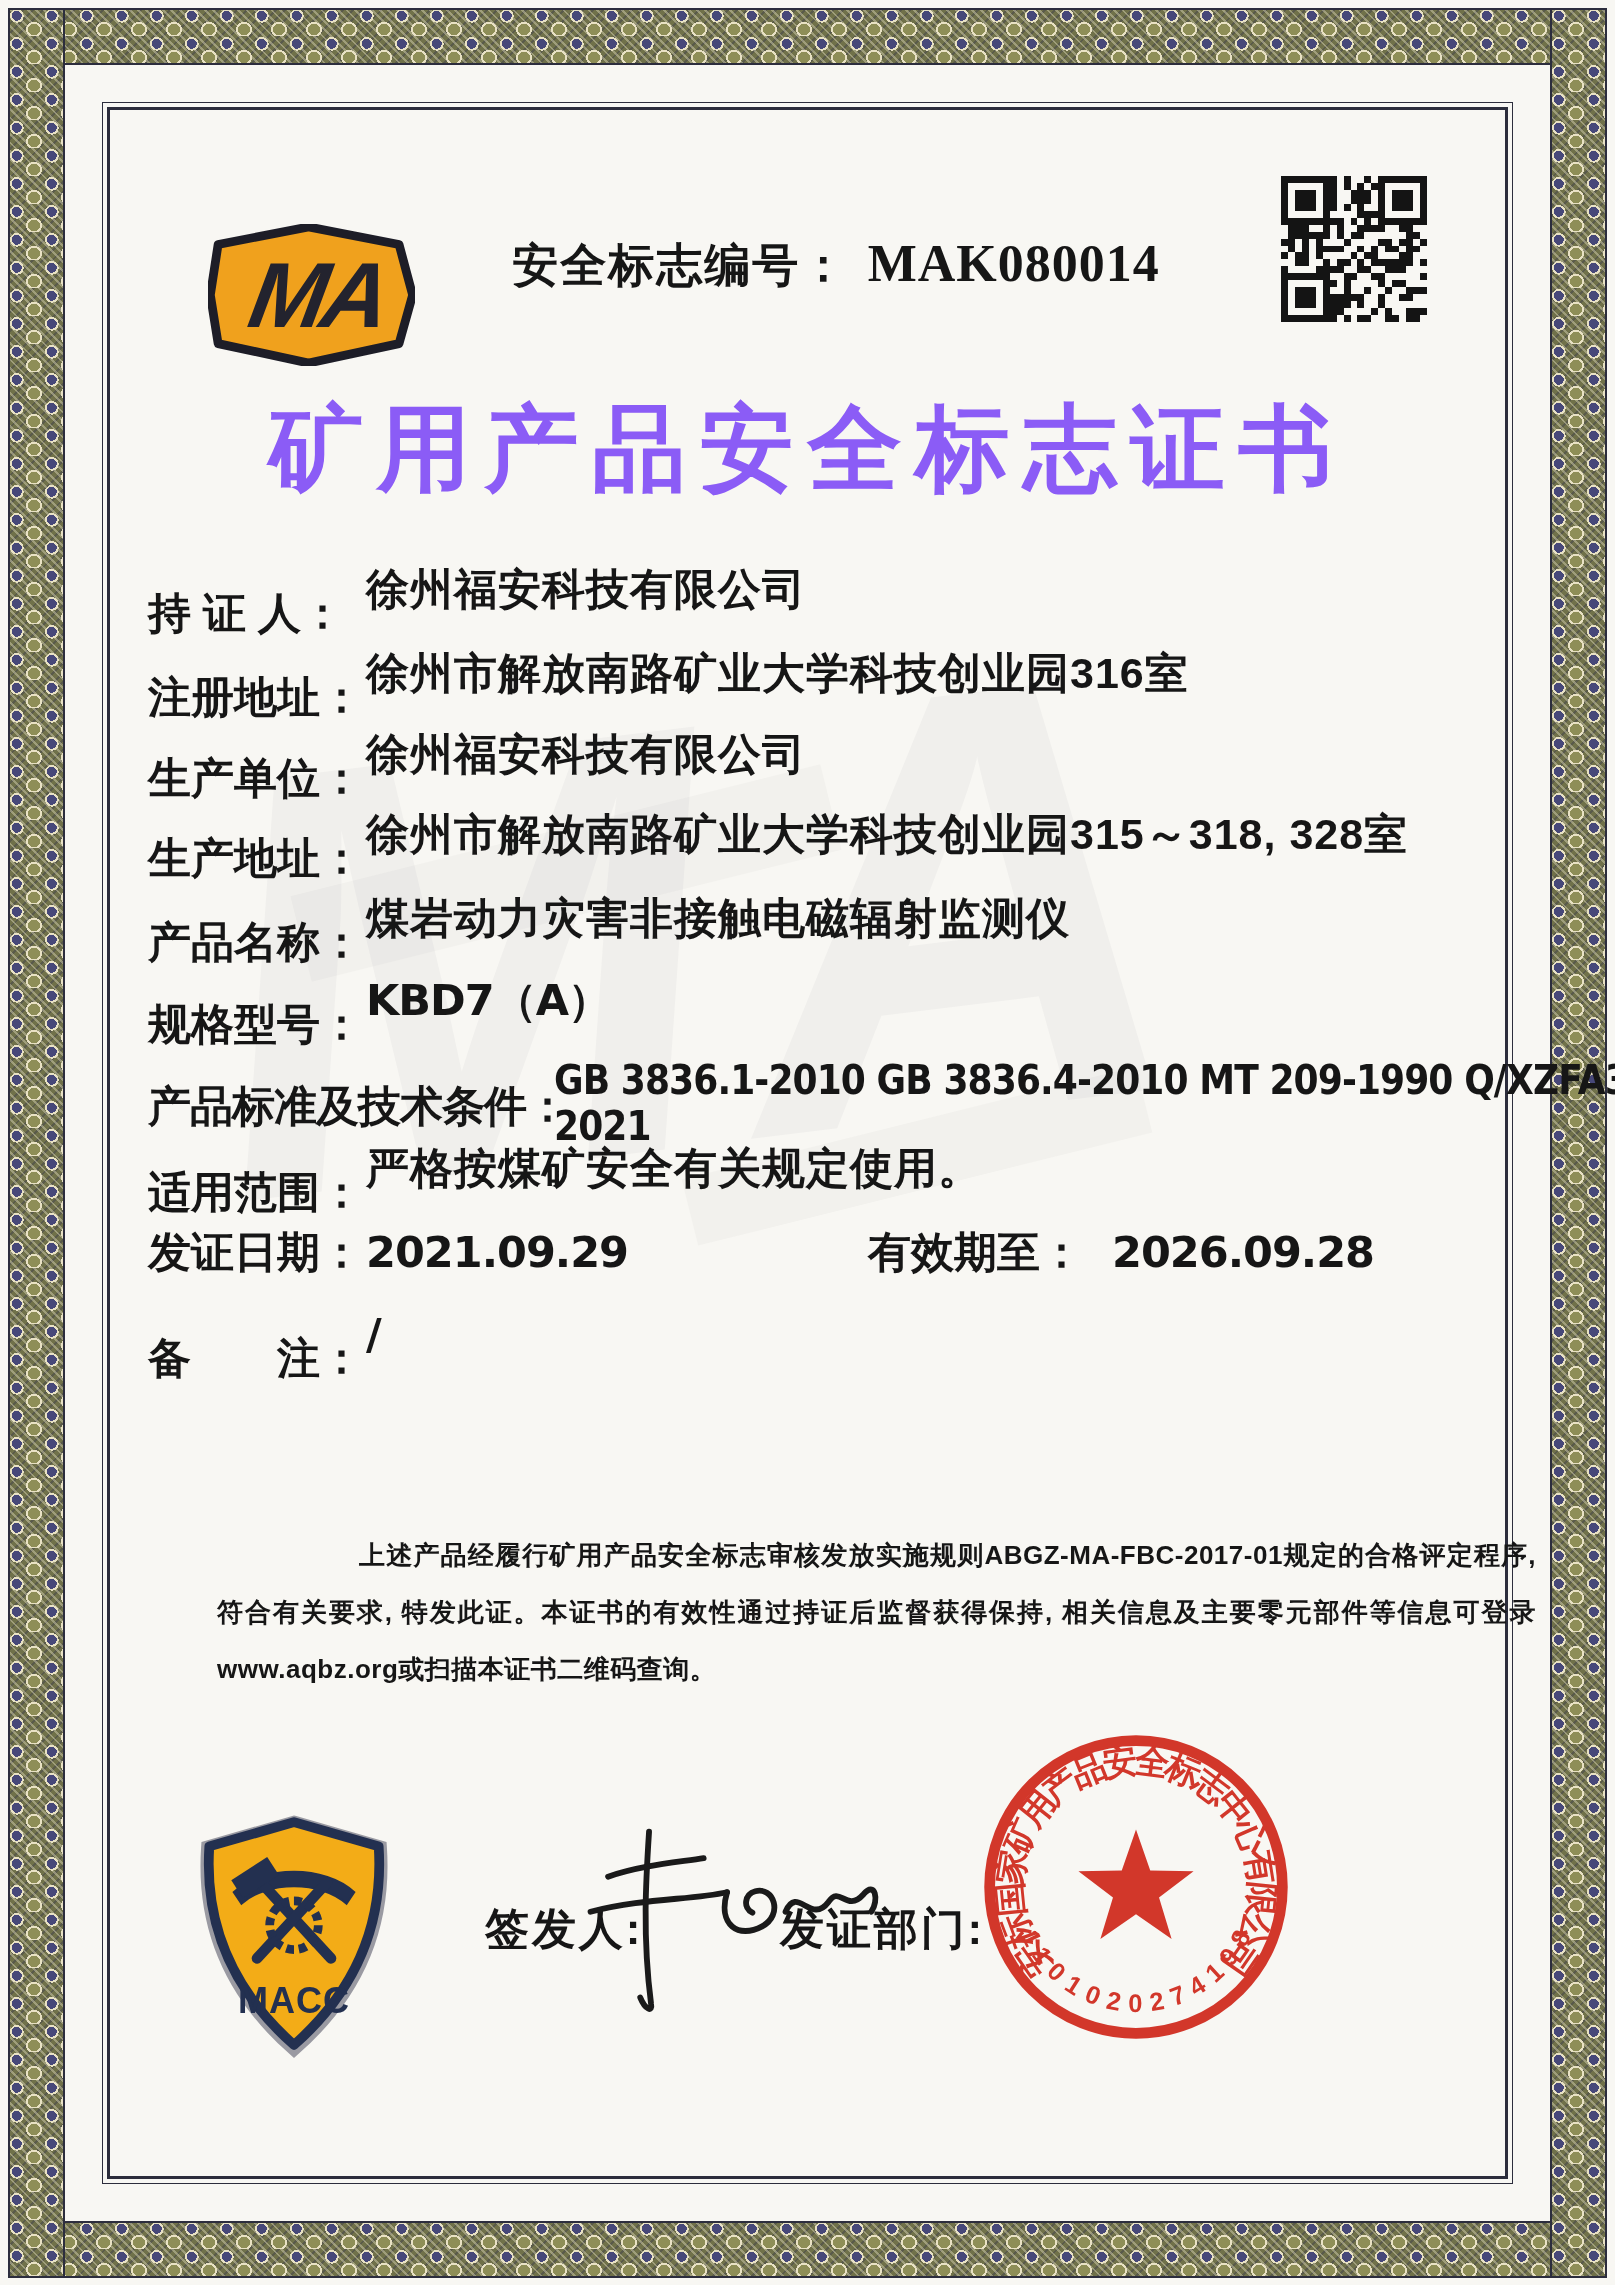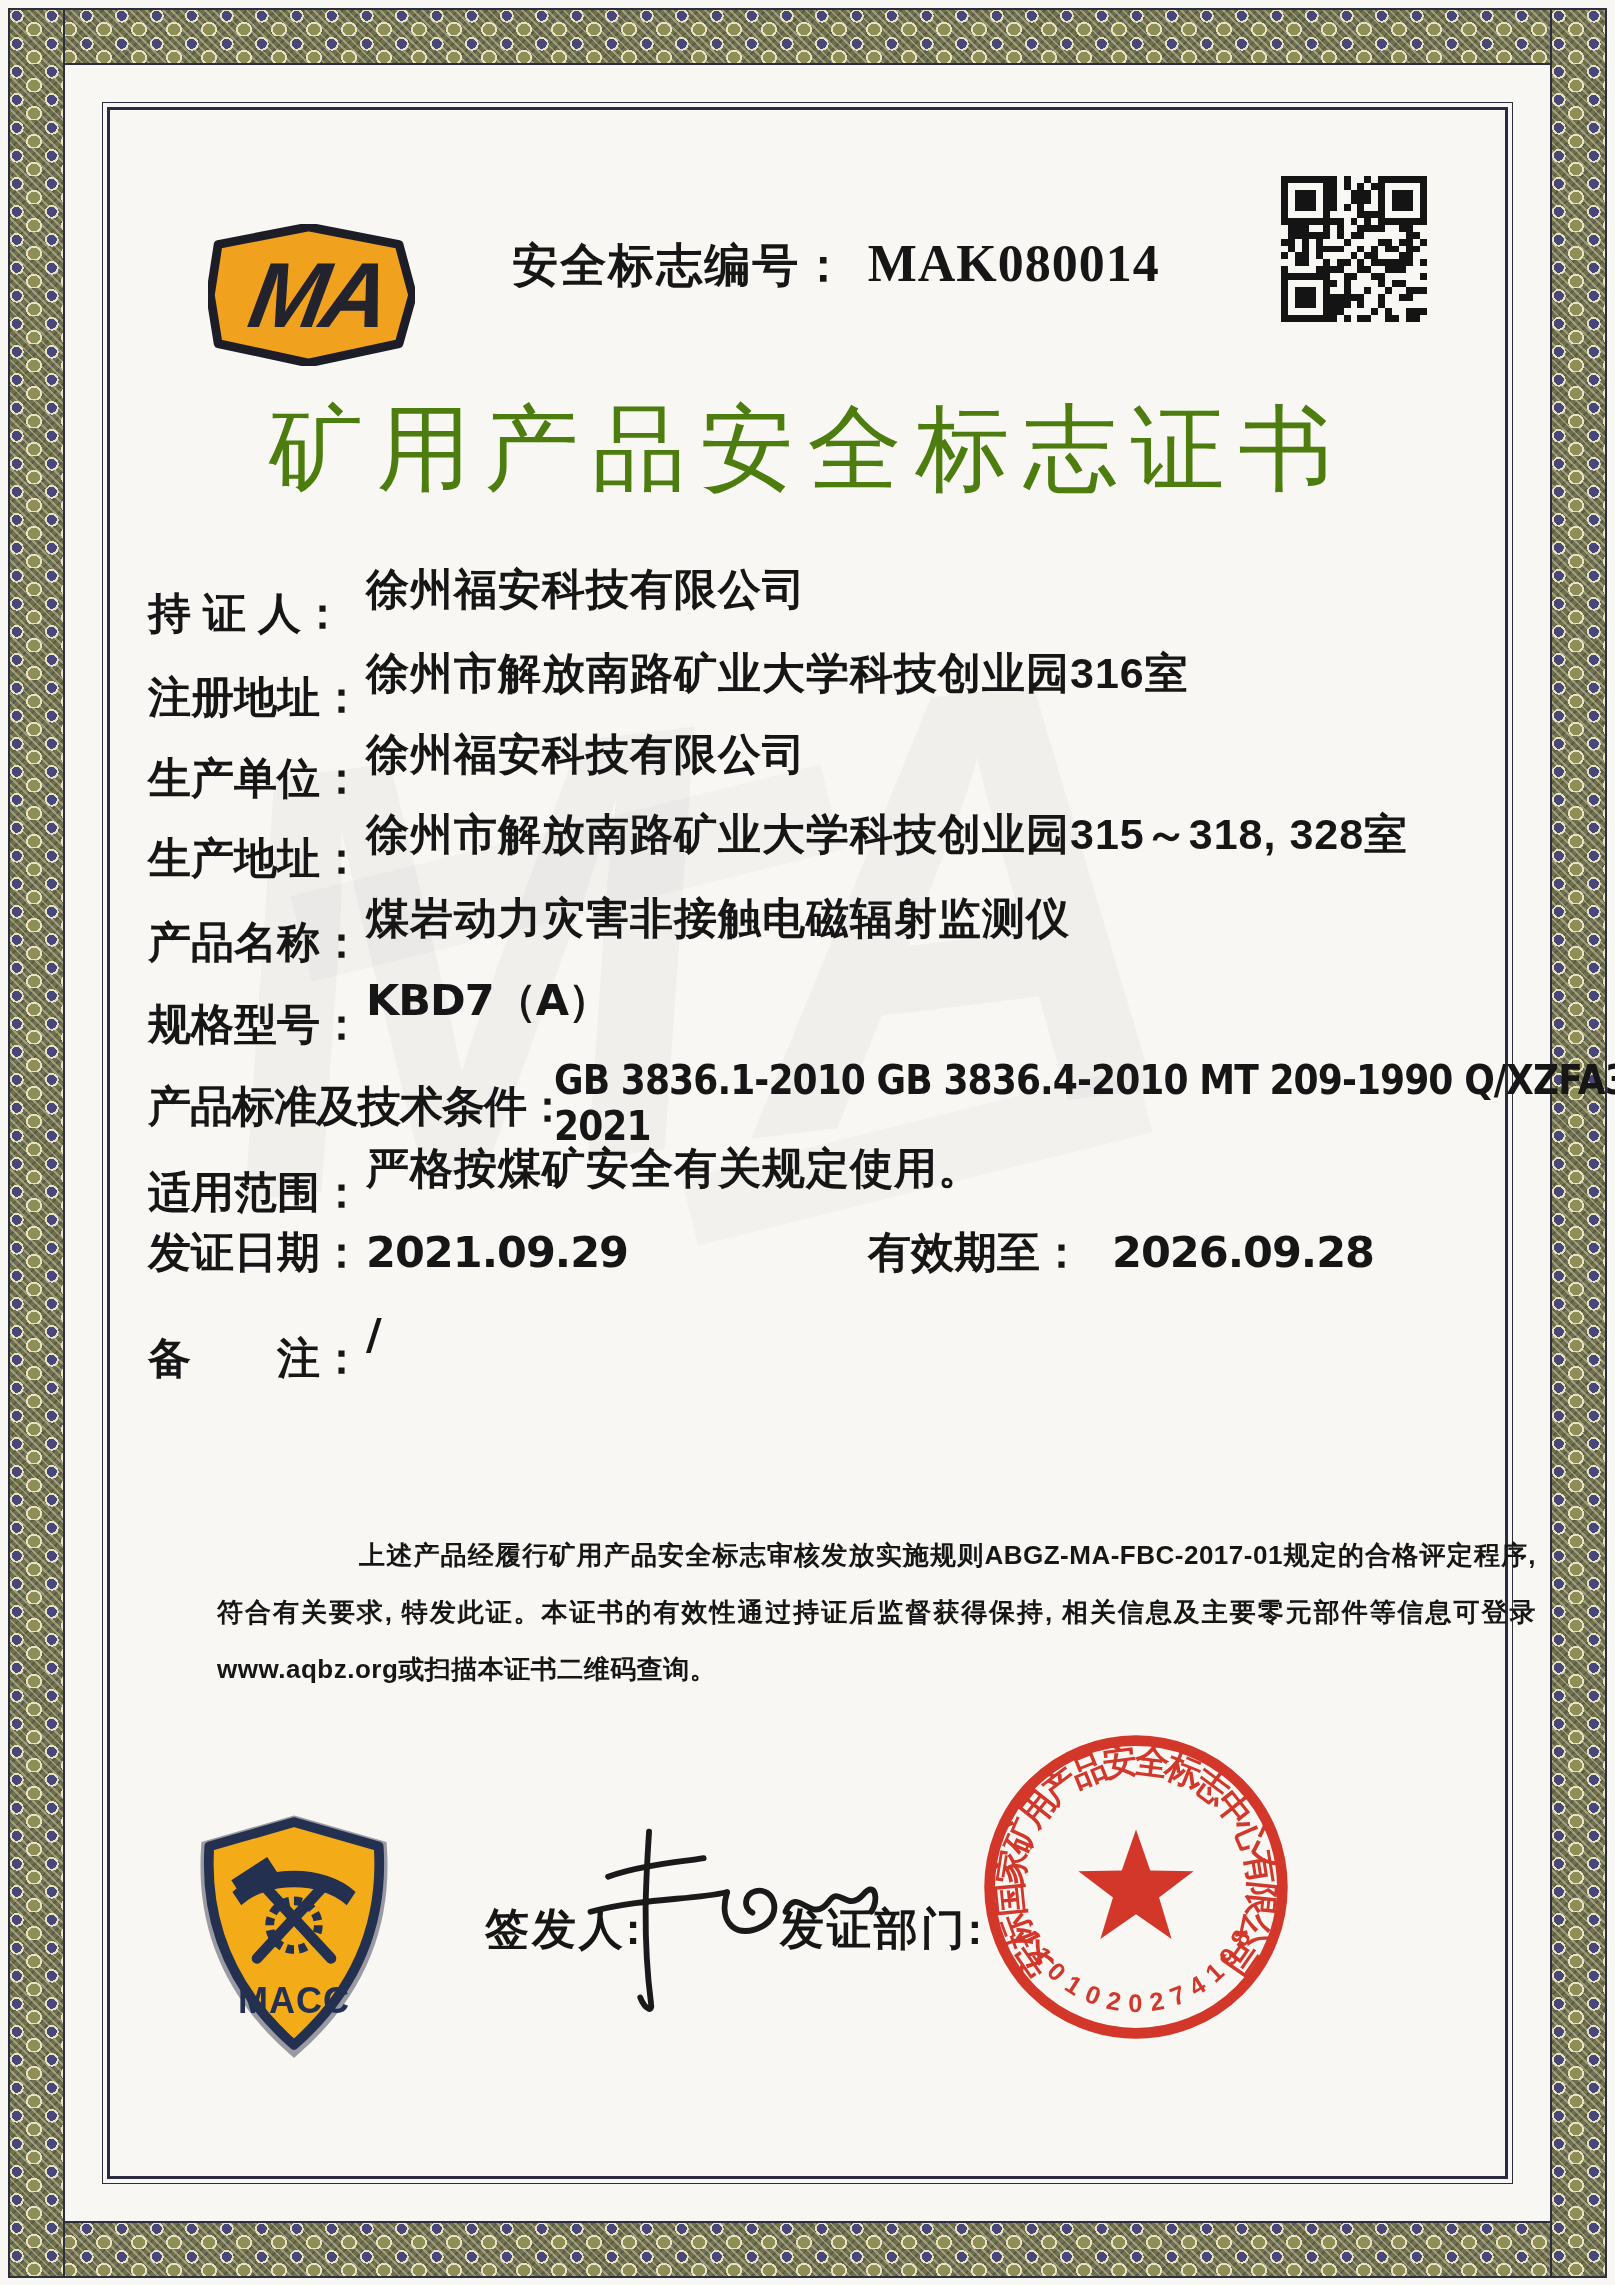--- a/index.html
+++ b/index.html
@@ -25,21 +25,21 @@
       color:rgba(95,95,110,0.05);transform:rotate(-7deg);letter-spacing:29px;user-select:none;}
   .ghost{position:absolute;background:rgba(160,150,150,0.06);transform:rotate(-14deg);}
   
   .ma-badge{position:absolute;left:208px;top:224px;width:207px;height:142px;}
   .cert-no{position:absolute;left:0;right:0;top:234px;text-align:center;padding-left:39px;margin-left:18px;}
   .cert-no .lab{font-size:46px;font-weight:900;letter-spacing:2px;}
   .cert-no .num{font-family:"Liberation Serif","DejaVu Serif",serif;font-size:52px;font-weight:700;margin-left:19.5px;letter-spacing:1px;}
   .qr{position:absolute;left:1281px;top:176px;width:146px;height:146px;}
   .title{position:absolute;left:0;right:0;top:386px;text-align:center;
          font-family:"Liberation Serif","DejaVu Serif",serif;
-         font-size:94px;font-weight:400;letter-spacing:13.7px;color:#4d7c0f;}
+         font-size:94px;font-weight:700;letter-spacing:13.7px;color:#8b5cf6;}
   
   .fields{position:absolute;left:148px;top:0;width:1336px;}
   .frow{position:absolute;left:0;width:100%;display:flex;align-items:flex-start;
         font-size:43px;font-weight:700;line-height:1.2;white-space:nowrap;}
   .f-label{flex:0 0 auto;width:218px;letter-spacing:0px;margin-top:24px;}
   .frow.wide .f-label{width:406px;letter-spacing:-1px;}
   .f-value{letter-spacing:1px;}
   .lat{font-family:"DejaVu Sans","Liberation Sans",sans-serif;letter-spacing:-1px;}
   .std-block{display:block;}
   .std-line{display:block;transform:scaleX(.9);transform-origin:left top;

